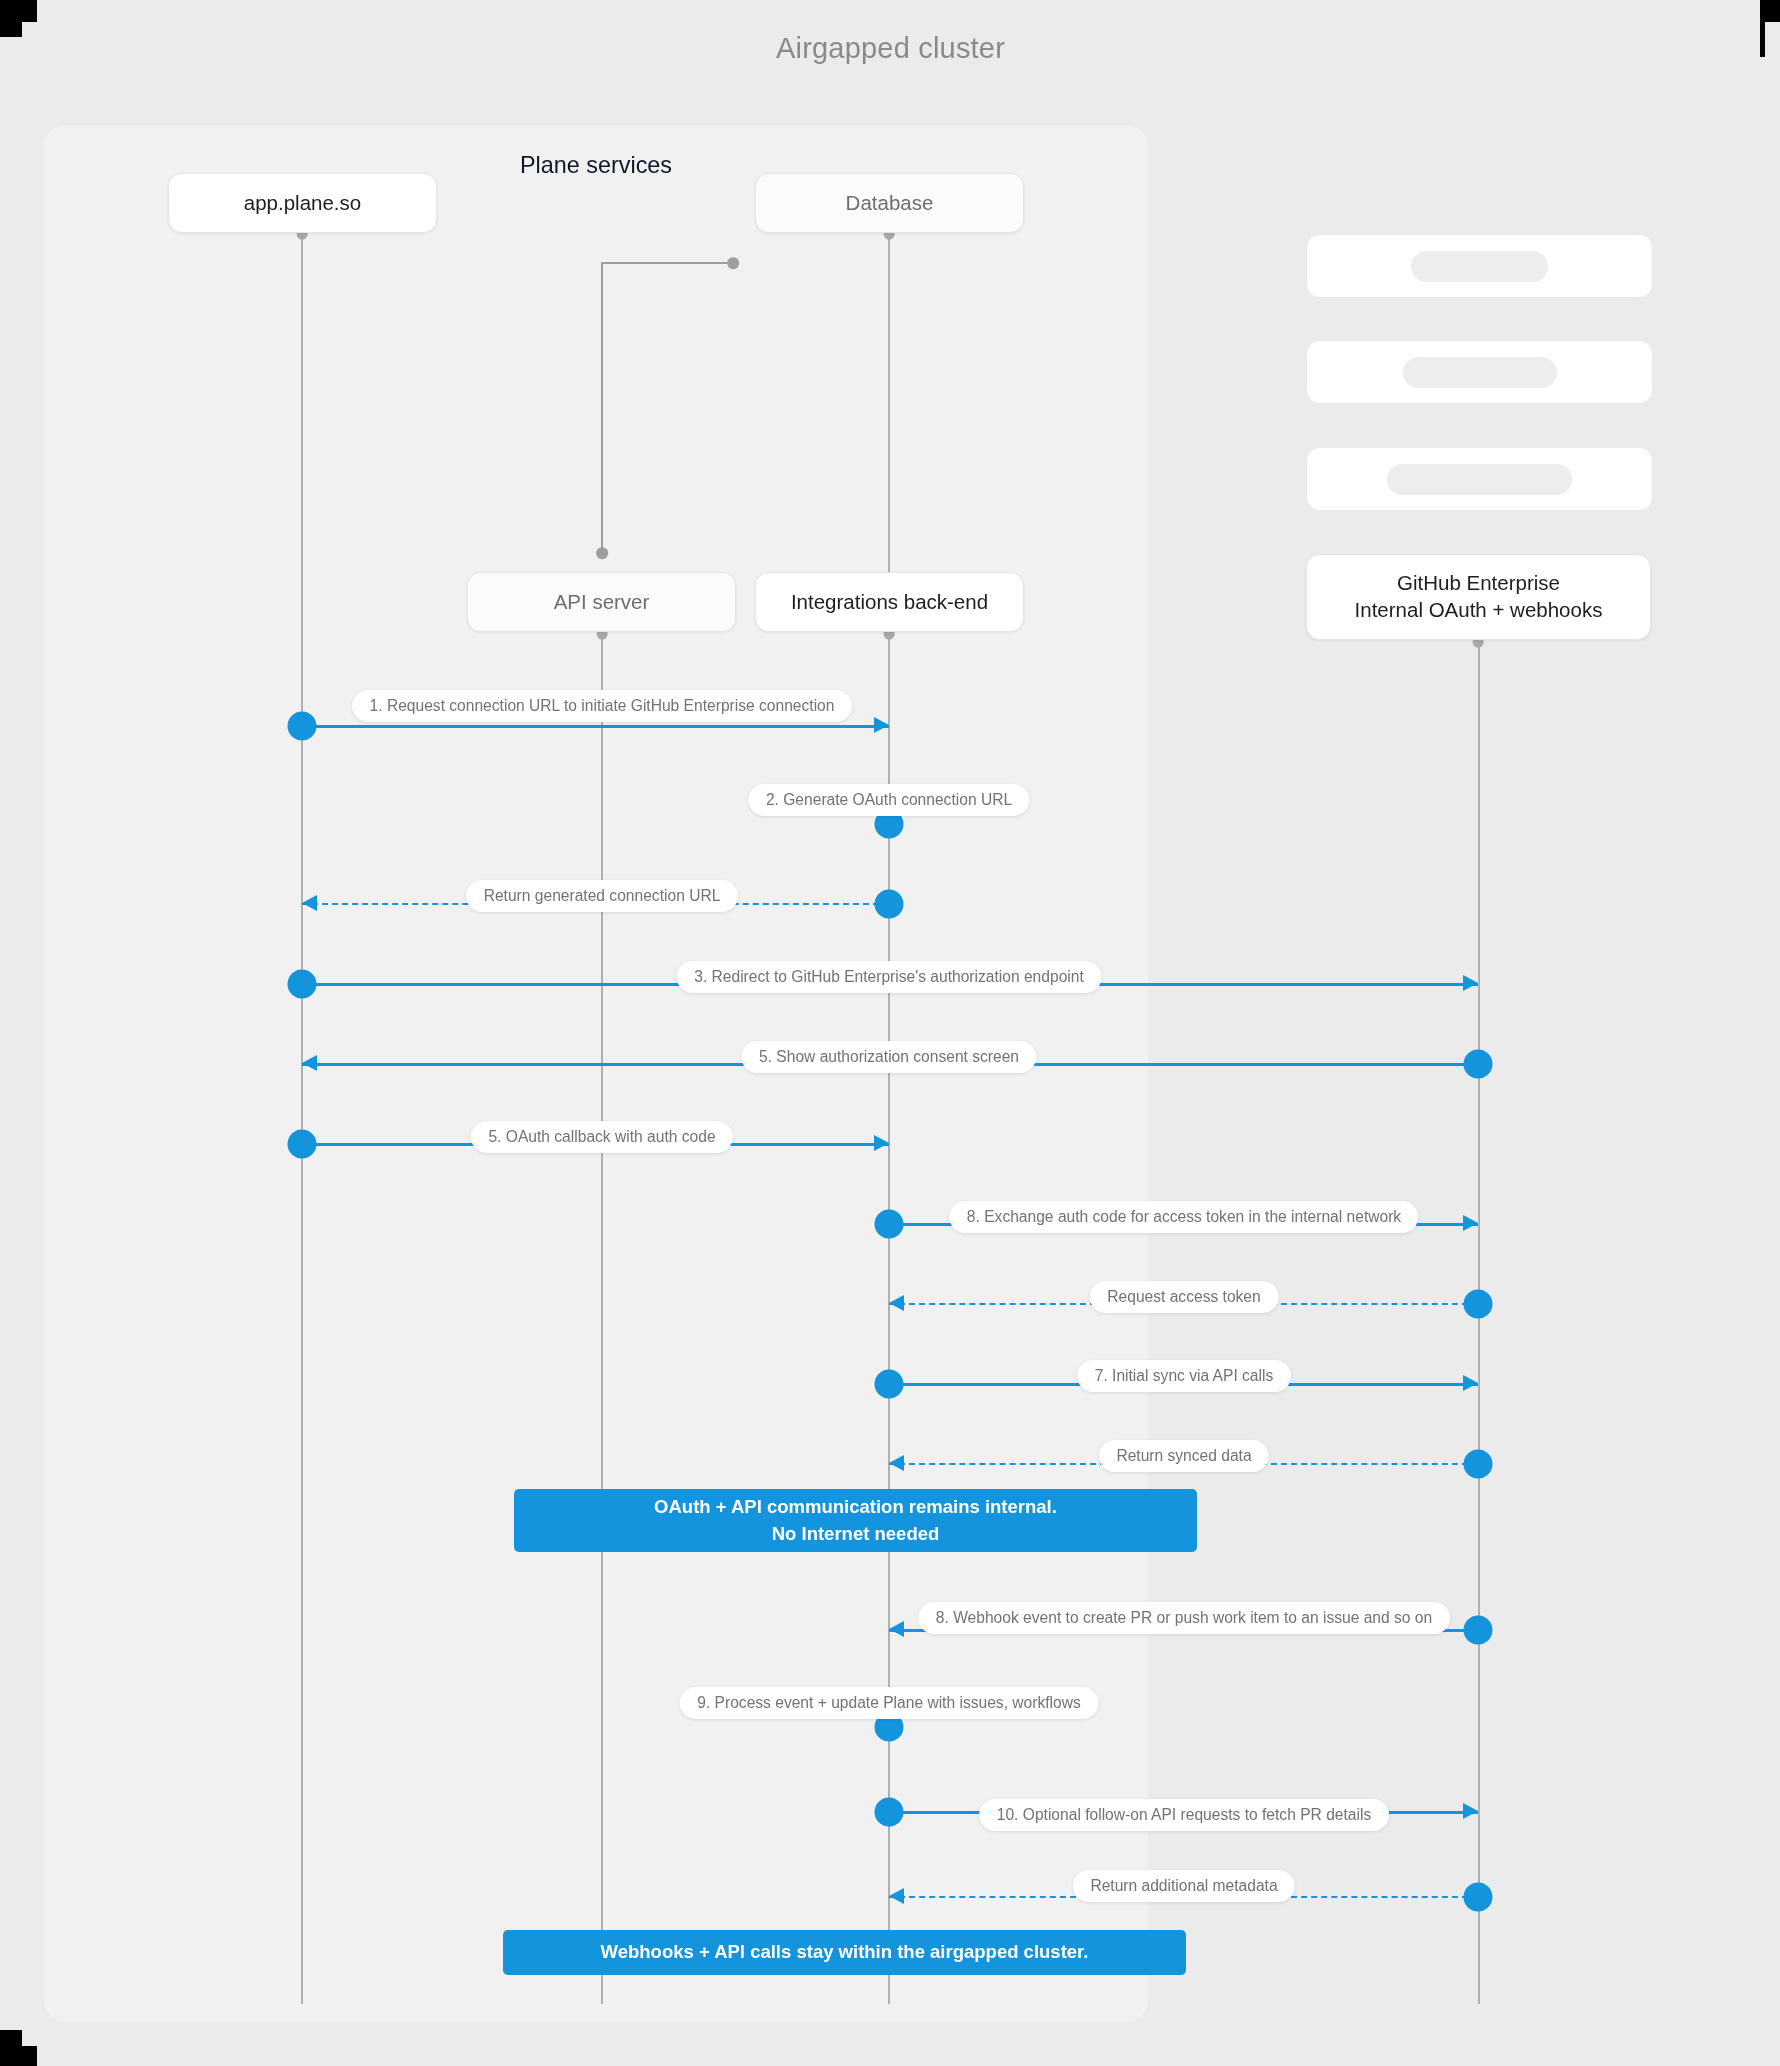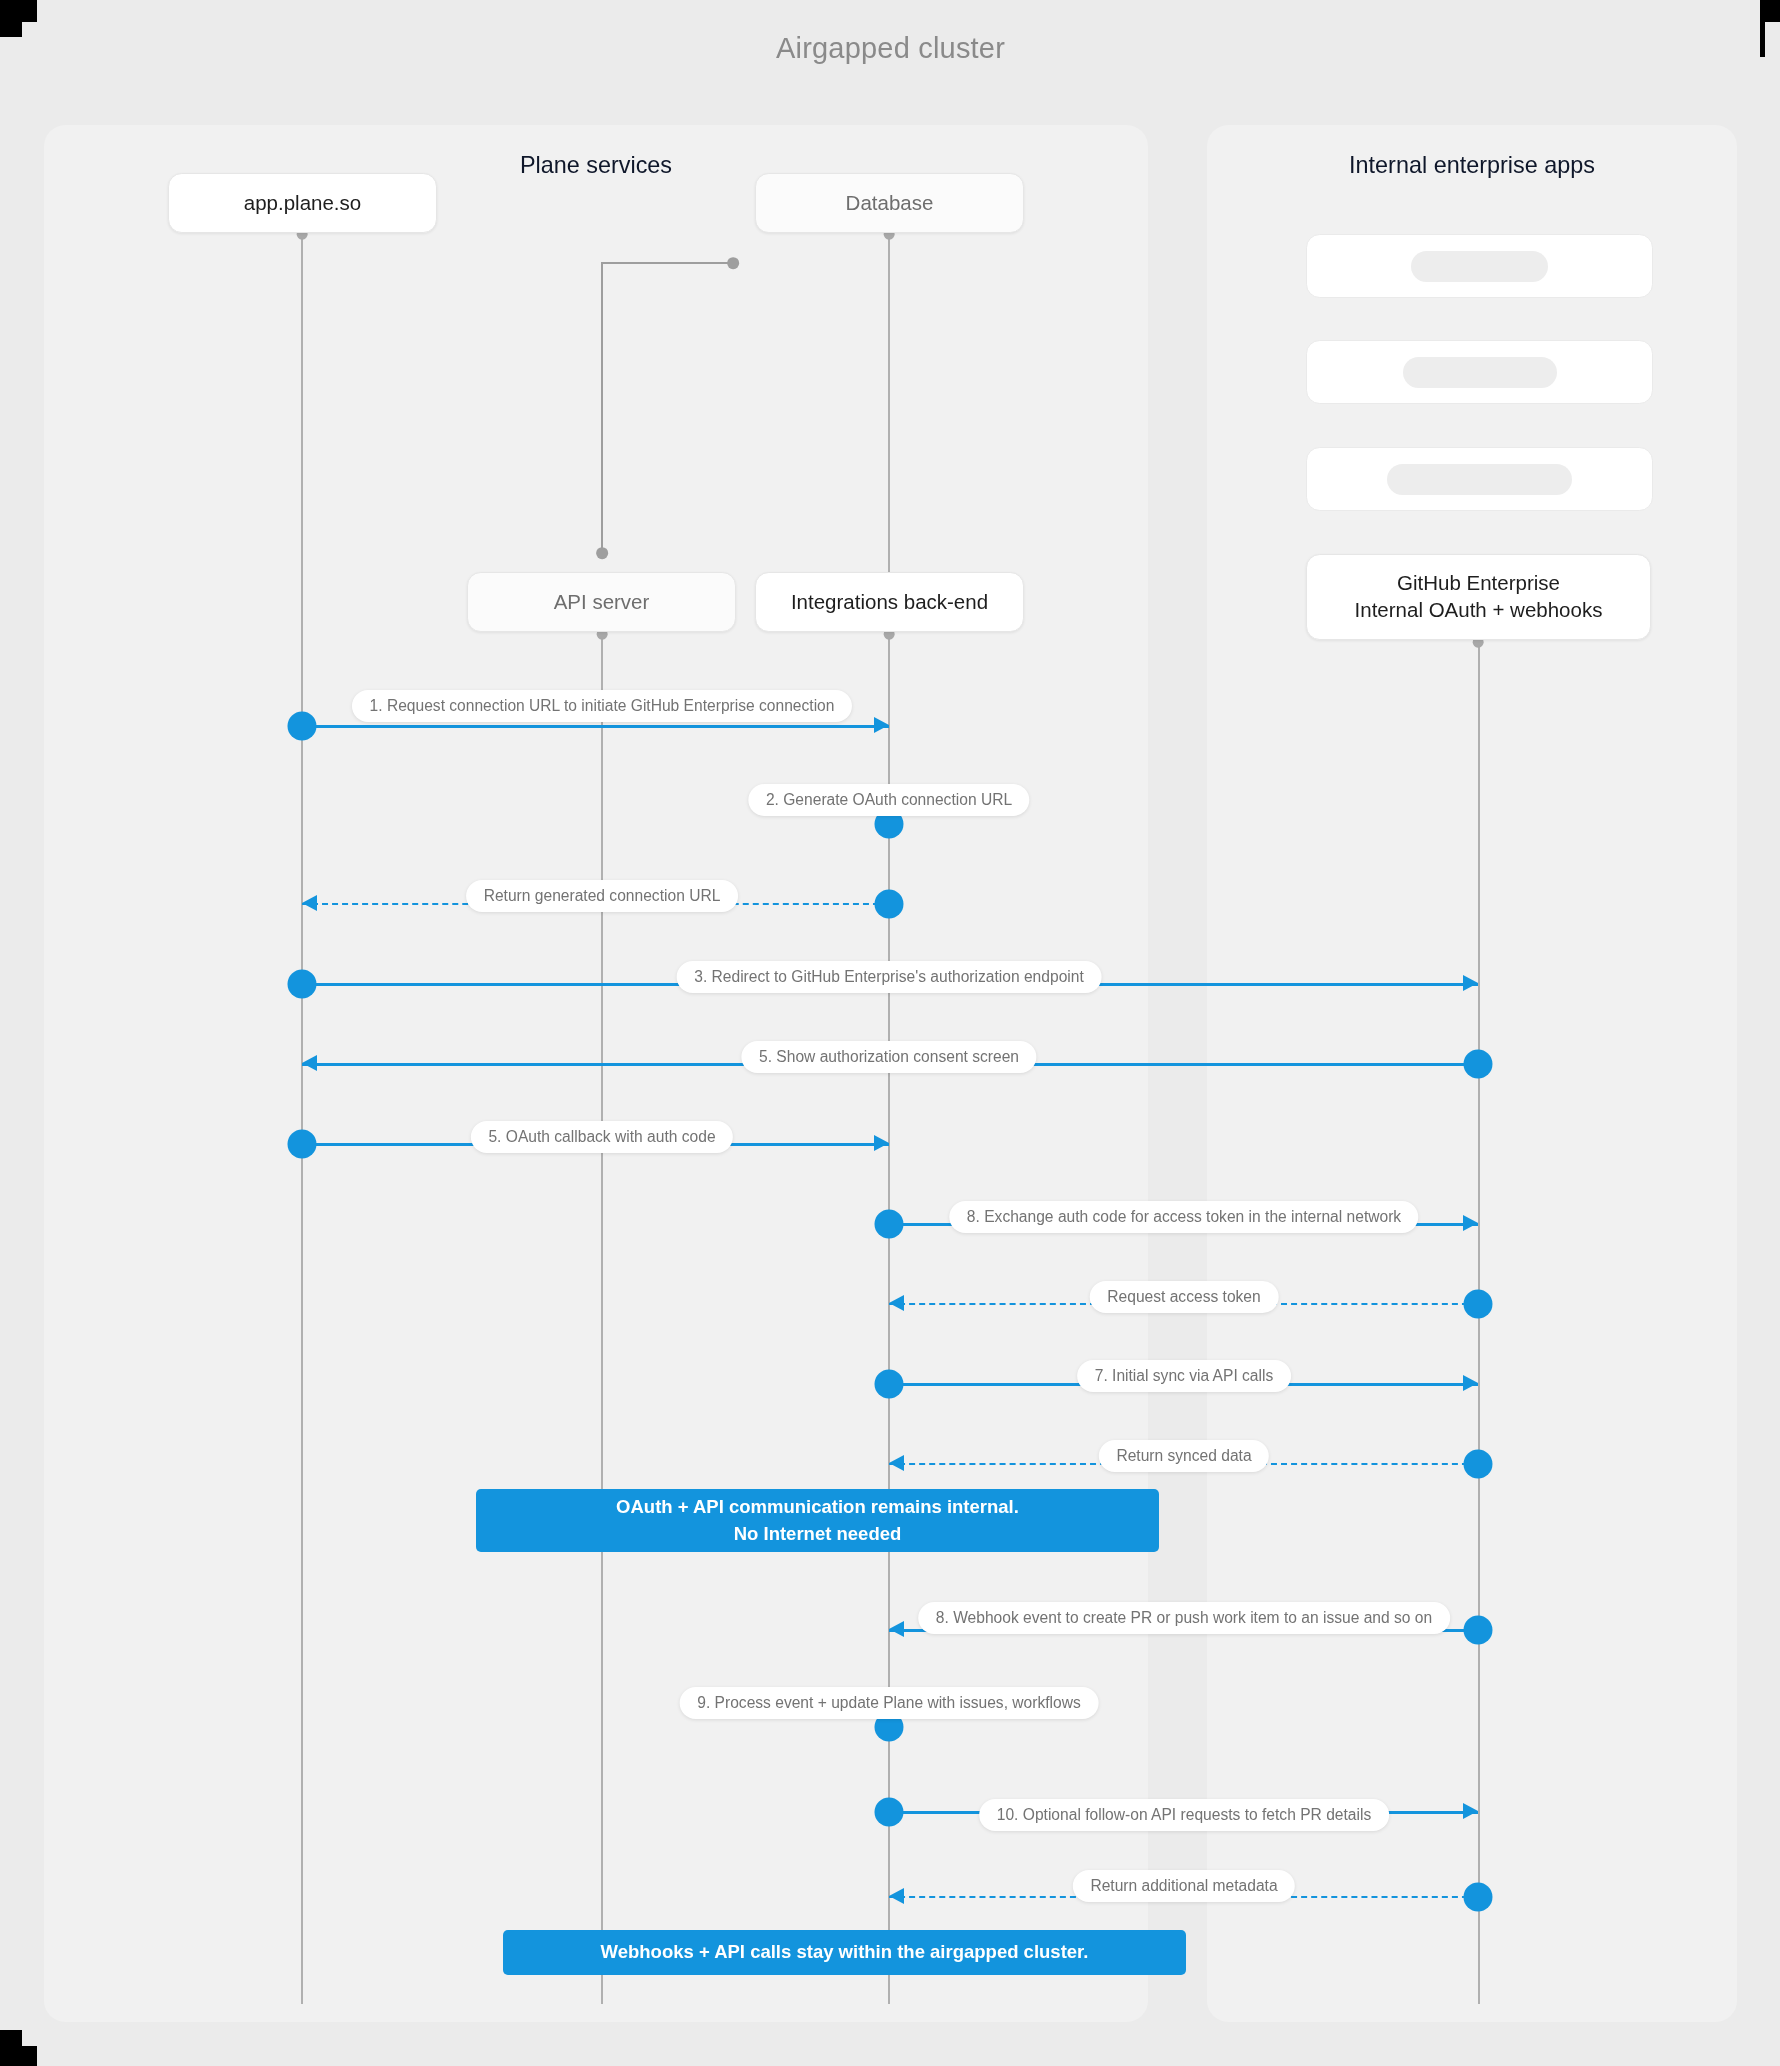--- a/index.html
+++ b/index.html
@@ -206,23 +206,20 @@
   <div class="crop tr-h"></div>
   <div class="crop tr-v"></div>
   <div class="crop tr-x"></div>
   <div class="crop bl-h"></div>
   <div class="crop bl-v"></div>
 
   <div class="diagram-title">Airgapped cluster</div>
 
   <div class="group left">
     <div class="group-title">Plane services</div>
-  </div>
-  <div class="group right">
-    <div class="group-title">Internal enterprise apps</div>
   </div>
 
   <div id="layer-lifelines">
       <div class="lifeline" style="left: 301px; top: 234px; height: 1770px;"></div>
       <div class="lifeline-dot" style="left: 302px; top: 234px;"></div>
       <div class="lifeline" style="left: 888px; top: 234px; height: 1770px;"></div>
       <div class="lifeline-dot" style="left: 889px; top: 234px;"></div>
       <div class="lifeline" style="left: 601px; top: 634px; height: 1370px;"></div>
       <div class="lifeline-dot" style="left: 602px; top: 634px;"></div>
       <div class="lifeline" style="left: 888px; top: 634px; height: 1370px;"></div>
@@ -312,21 +309,21 @@
       <div class="msg-line" style="left: 889px; width: 589px; top: 1811px;"></div>
       <div class="arrow-head right" style="top: 1803px; left: 1463px;"></div>
       <div class="msg-dot" style="left: 889px; top: 1812px;"></div>
       <div class="msg-label" style="left: 1184px; top: 1799px;">10. Optional follow-on API requests to fetch PR details</div>
       <div class="msg-line dashed" style="left: 889px; width: 589px; top: 1896px;"></div>
       <div class="arrow-head left" style="top: 1888px; left: 889px;"></div>
       <div class="msg-dot" style="left: 1478px; top: 1897px;"></div>
       <div class="msg-label" style="left: 1184px; top: 1870px;">Return additional metadata</div>
     </div>
   <div id="layer-notes">
-      <div class="note" style="left: 476px; top: 1489px; width: 683px; height: 63px;">
+      <div class="note" style="left: 514px; top: 1489px; width: 683px; height: 63px;">
         <span>OAuth + API communication remains internal.</span>
         <span>No Internet needed</span>
       </div>
       <div class="note" style="left: 503px; top: 1930px; width: 683px; height: 45px;">
         <span>Webhooks + API calls stay within the airgapped cluster.</span>
       </div>
     </div>
 
 </div>
 

